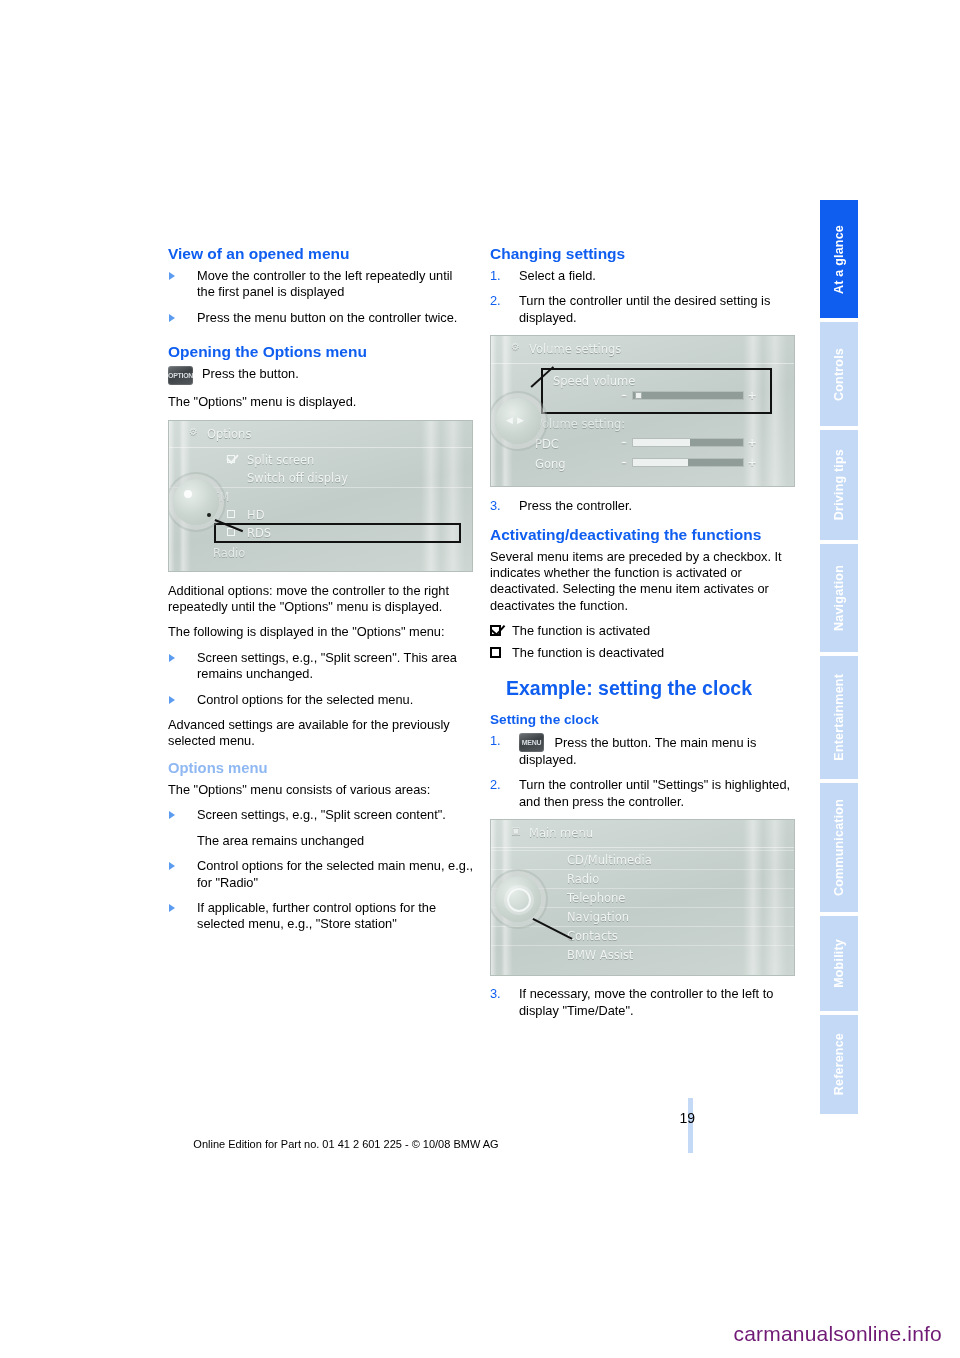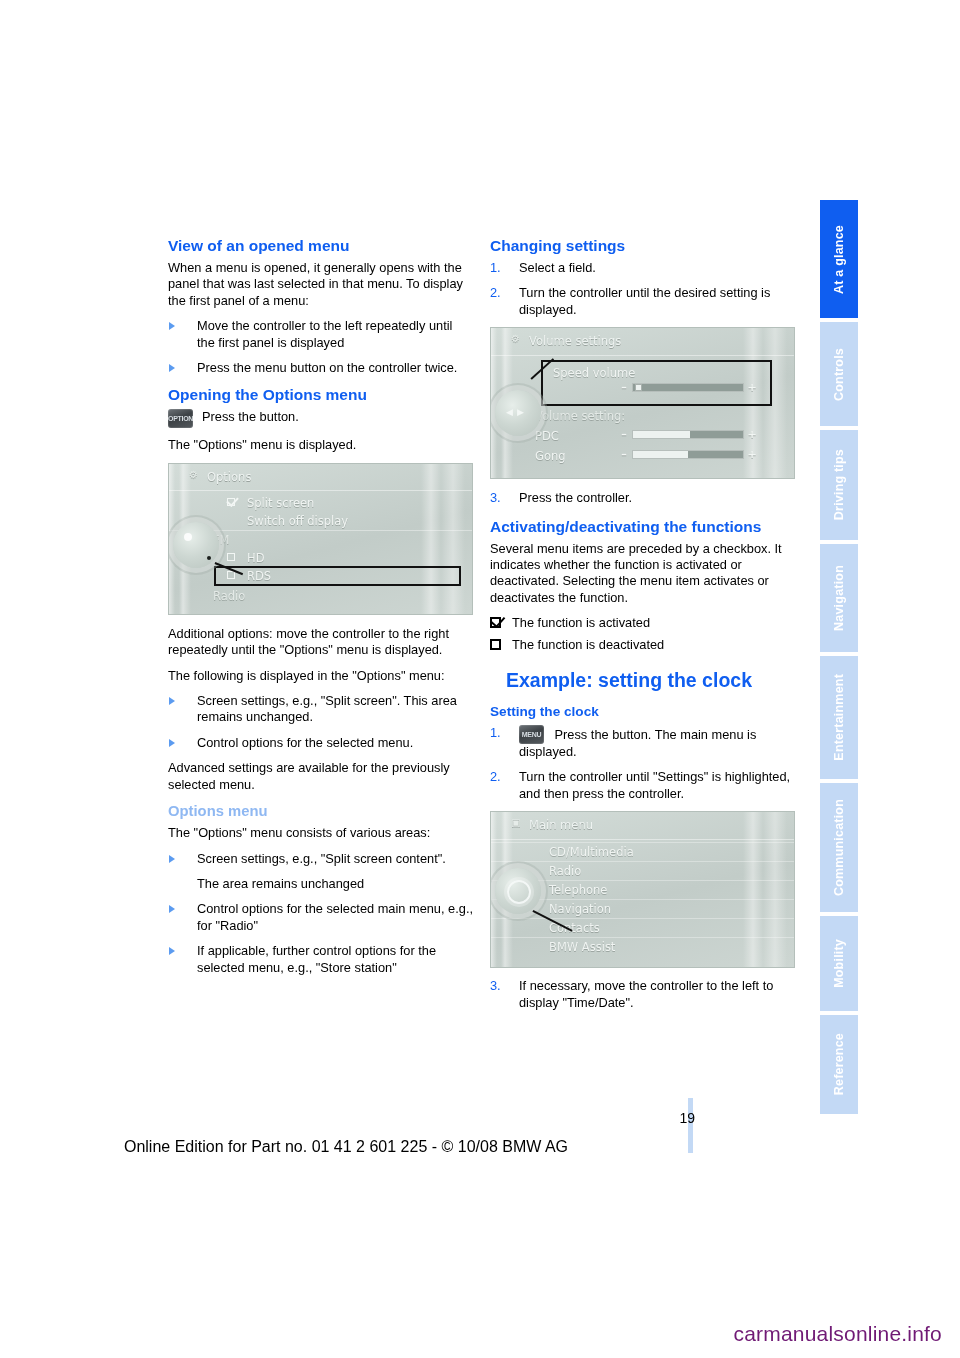--- a/index.html
+++ b/index.html
@@ -61,21 +61,21 @@
     line-height: 16.4px;
     color: #000000;
   }
   #col-left  { left: 168px; }
   #col-right { left: 490px; }
 
   h1.sec {
     color: #0f5ef0;
     font-size: 15.5px;
     font-weight: bold;
-    margin: 8px 0 5px 0;
+    margin: 16px 0 5px 0;
     line-height: 19px;
   }
   h1.big {
     color: #0f5ef0;
     font-size: 19.5px;
     font-weight: bold;
     margin: 0 0 7px 16px;
     line-height: 24px;
   }
   h2.subsec {
@@ -214,21 +214,21 @@
   .fig-row {
     position: relative;
     color: #f0f4f2;
     font-size: 11.5px;
     line-height: 16px;
     padding: 1px 10px 1px 78px;
     text-shadow: 0 1px 0 rgba(95,105,100,0.4);
   }
   .fig-row.group  { padding-left: 44px; color: #e4eae7; }
   .fig-row.sep    { border-top: 1px solid rgba(255,255,255,0.38); }
-  .fig-row.menu   { padding-left: 58px; border-top: 1px solid rgba(255,255,255,0.33); }
+  .fig-row.menu   { padding-left: 76px; border-top: 1px solid rgba(255,255,255,0.33); }
   .fig-row .fcb {
     position: absolute;
     left: 58px; top: 4px;
     width: 8px; height: 8px;
     border: 1.5px solid #f2f6f4;
     box-sizing: border-box;
   }
   .fig-row .fcb.on::after {
     content: "";
     position: absolute;
@@ -347,21 +347,21 @@
     top: 1098px;
     width: 5px;
     height: 55px;
     background: #c3d9f5;
   }
   #footer-credit {
     position: absolute;
     left: 0; right: 0;
     top: 1138px;
     text-align: center;
-    font-size: 16px;
+    font-size: 11px;
     color: #000;
     padding-right: 268px;
   }
   #watermark {
     position: absolute;
     right: 18px;
     bottom: 12px;
     font-size: 21px;
     color: #701a75;
     letter-spacing: 0.2px;
@@ -396,21 +396,20 @@
       </div>
       <div class="tab" style="height: 99px;">
         <span class="tab-label">Reference</span>
       </div>
     </div>
 
   <div class="col" id="col-left">
 
     <h1 class="sec">View of an opened menu</h1>
 
-    <p class="body">When a menu is opened, it generally opens with the panel that was last selected in that menu. To display the first panel of a menu:</p>
 
     <ul class="bul">
       <li>
         <span class="tri"></span>
         <span>Move the controller to the left repeatedly until the first panel is displayed</span>
       </li>
       <li>
         <span class="tri"></span>
         <span>Press the menu button on the controller twice.</span>
       </li>

